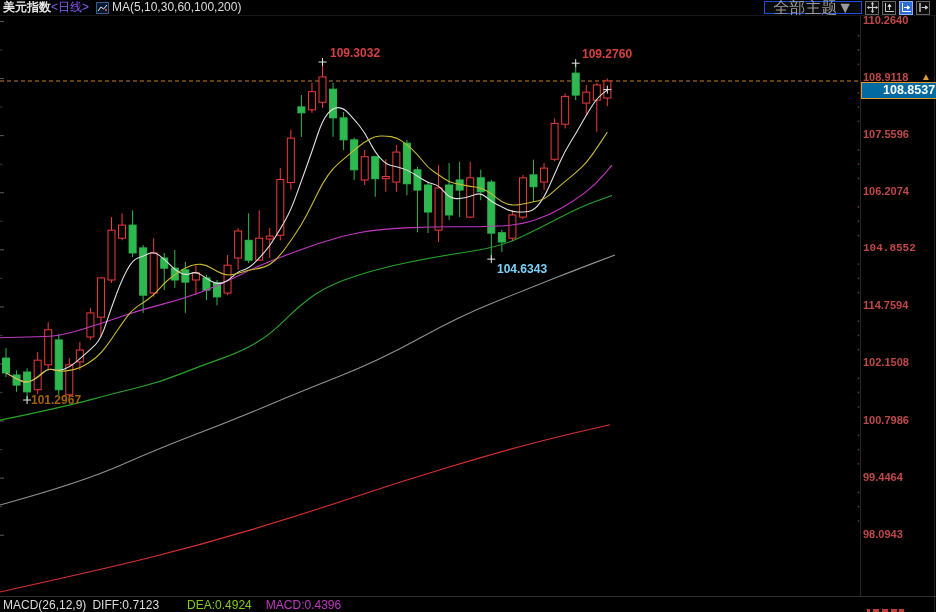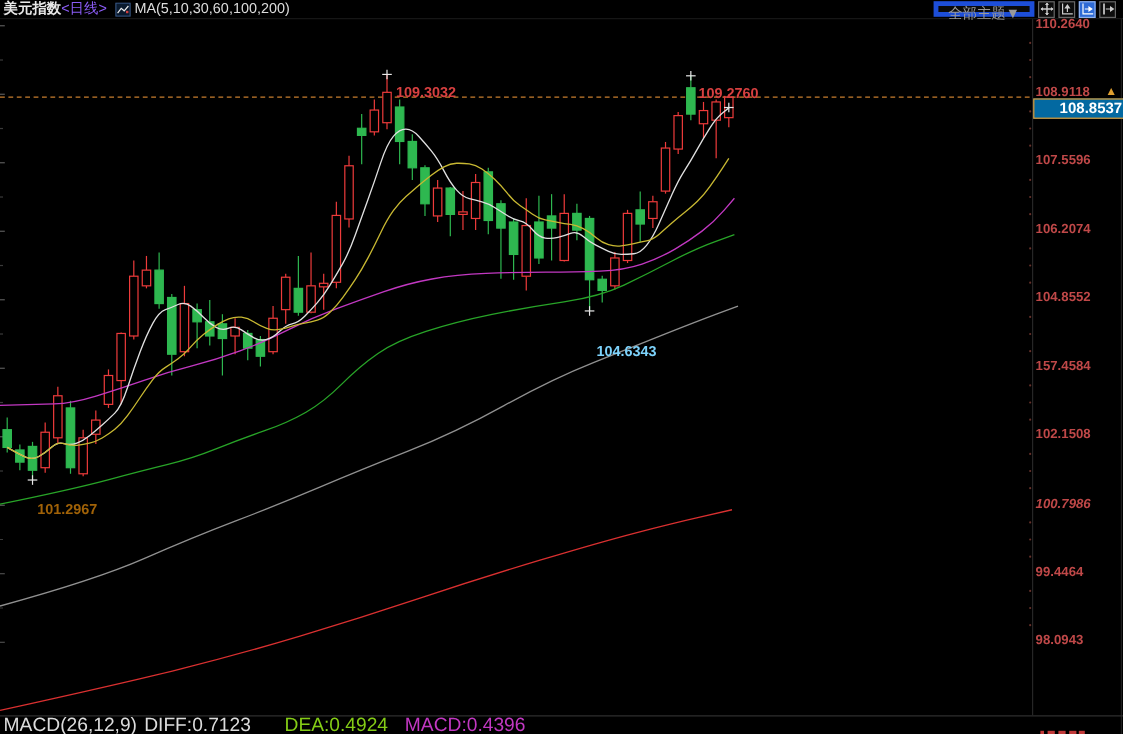--- a/index.html
+++ b/index.html
@@ -7,39 +7,39 @@
          font-family:"Liberation Sans","DejaVu Sans",sans-serif;}
   svg.chart{position:absolute;left:0;top:0;z-index:1;}
   
   .toolbar{position:absolute;left:0;top:0;width:936px;height:15px;z-index:5;
            display:flex;align-items:center;font-size:12px;line-height:15px;background:#000;}
   .toolbar .sym{color:#e8e8e8;margin-left:3px;font-weight:bold;}
   .toolbar .per{color:#8b5cf6;margin-right:4px;}
   .mini-chart-icon{width:13px;height:12px;margin:0 3px;display:inline-block;}
   .toolbar .maparams{color:#dcdcdc;margin-right:8px;}
   .toolbar .maval{margin-right:10px;}
-  .theme-btn{margin-left:auto;border:4px solid #1d4ed8;color:#9a9a9a;background:#0a0a0a;
-             font-size:12px;line-height:12px;padding:0 8px;height:13px;cursor:pointer;}
+  .theme-btn{margin-left:auto;border:1px solid #1d4ed8;color:#9a9a9a;background:#0a0a0a;
+             font-size:16px;line-height:12px;padding:0 8px;height:13px;cursor:pointer;}
   .tool-icon{width:14px;height:14px;border:1px solid #666;background:#0d0d0d;margin-left:3px;
              display:flex;align-items:center;justify-content:center;cursor:pointer;box-sizing:border-box;}
   .tool-icon.selected{background:#2e6bd6;border-color:#8fb0ea;}
   .tool-icon svg{display:block;}
   .toolbar .spacer-right{width:6px;}
   
   .axis-label{position:absolute;left:863px;width:70px;font-size:11px;font-weight:bold;
               color:#bf4848;z-index:4;letter-spacing:0px;}
   .price-arrow{position:absolute;left:921px;font-size:10px;color:#e0a030;z-index:4;}
   .price-box{position:absolute;left:861px;width:69px;height:15px;border:1px solid #e09a30;
              background:#0369a1;color:#fff;font-size:12.5px;font-weight:bold;line-height:15px;
              padding-left:21px;z-index:6;}
   
-  .anno{position:absolute;font-size:12px;font-weight:bold;z-index:3;white-space:nowrap;margin-top:24px;}
+  .anno{position:absolute;font-size:12px;font-weight:bold;z-index:3;white-space:nowrap;}
   
   .macd-bar{position:absolute;left:0;top:597px;width:936px;height:15px;z-index:5;
-            display:flex;align-items:center;font-size:16px;background:transparent;}
+            display:flex;align-items:center;font-size:12px;background:transparent;}
   .macd-bar .t{color:#dcdcdc;margin-left:3px;}
   .macd-bar .diff{color:#dcdcdc;margin-left:6px;}
   .macd-bar .dea{color:#84cc16;margin-left:28px;}
   .macd-bar .macdv{color:#c238c2;margin-left:14px;}
   
   .corner-mark{position:absolute;bottom:0;height:3px;background:#c23a3a;z-index:4;}
 </style>
 </head>
 <body>
 
@@ -330,24 +330,24 @@
       <path d="M3.5 5.5 H9 M9.8 5.5 l-2.3 -1.6 v3.2 Z" stroke="#ccc" fill="#ccc"></path>
         </svg>
     </span>
     <span class="spacer-right"></span>
   </div>
 
   <span class="axis-label" style="top: 13.9642px;">110.2640</span>
   <span class="axis-label" style="top: 71.0473px;">108.9118</span>
   <span class="axis-label" style="top: 128.13px;">107.5596</span>
   <span class="axis-label" style="top: 185.214px;">106.2074</span>
-  <span class="axis-label" style="top: 242.297px;">104.8552</span>
-  <span class="axis-label" style="top: 299.38px;">157.4584</span>
+  <span class="axis-label" style="top: 242.297px; font-family: Liberation Mono, monospace;">104.8552</span>
+  <span class="axis-label" style="top: 299.38px;">114.7594</span>
   <span class="axis-label" style="top: 356.463px;">102.1508</span>
-  <span class="axis-label" style="top: 413.546px; font-style: italic;">100.7986</span>
+  <span class="axis-label" style="top: 413.546px;">100.7986</span>
   <span class="axis-label" style="top: 470.629px;">99.4464</span>
   <span class="axis-label" style="top: 527.708px;">98.0943</span>
   <span class="price-arrow" style="top: 70.5473px;">▲</span>
   <div class="price-box" style="top: 82px;">108.8537</div>
 
   <span class="anno" style="left: 330px; top: 46.0244px; color: rgb(216, 64, 64);">109.3032</span>
   <span class="anno" style="left: 582px; top: 47.1726px; color: rgb(216, 64, 64);">109.2760</span>
   <span class="anno" style="left: 497px; top: 262.122px; color: #7dd3fc;">104.6343</span>
   <span class="anno" style="left: 31px; top: 393.019px; color: #a16207;">101.2967</span>
 

